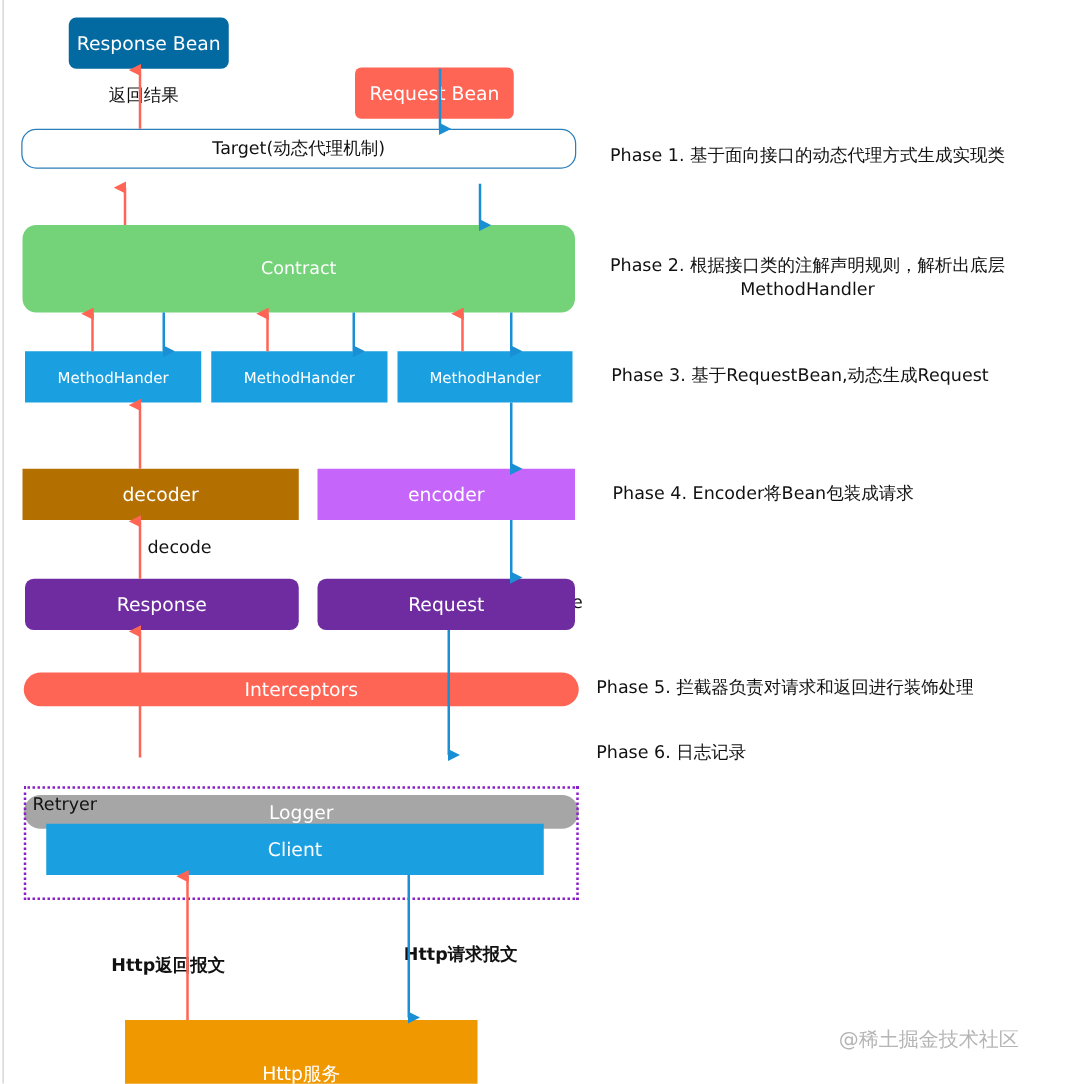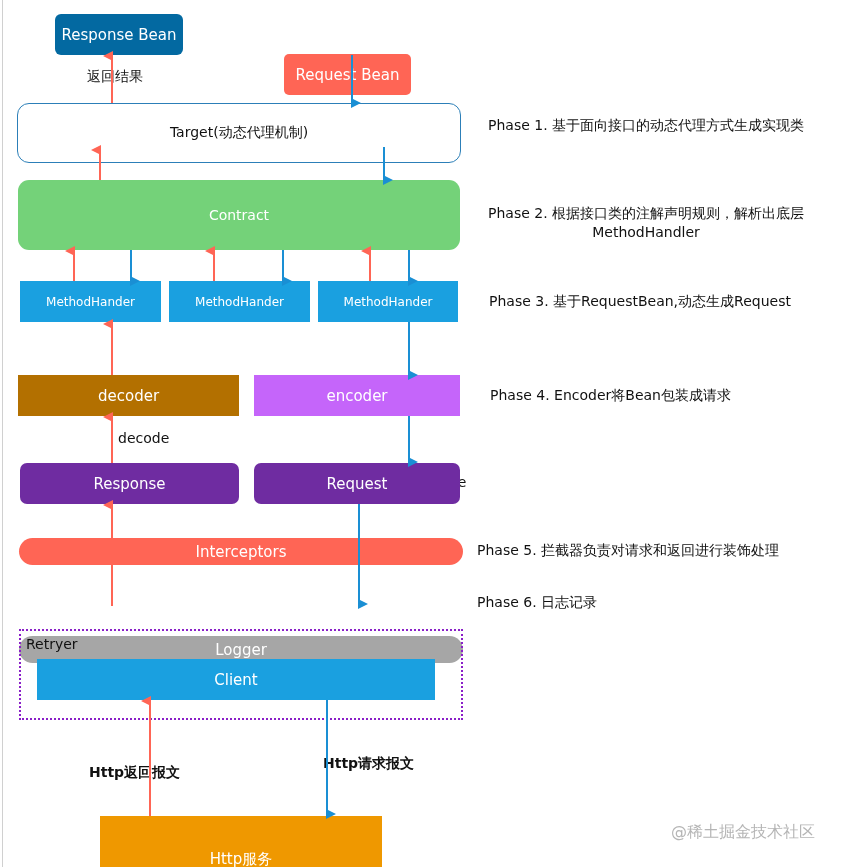--- a/index.html
+++ b/index.html
@@ -25,21 +25,21 @@
 <div class="box t15 z1" style="left:55px;top:14px;width:128px;height:41px;background:#0369a1;border-radius:6px;">
   <span>Response Bean</span>
 </div>
 <div class="box t15 z1" style="left:284px;top:14px;width:127px;height:41px;background:#ff6555;border-radius:5px;margin-top:40px;">
   <span>Request Bean</span>
 </div>
 
 <div class="label" style="left:87px;top:68px;">返回结果</div>
 <div class="label" style="left:341px;top:68px;">日志记录</div>
 
-<div class="box t14 z1" style="left:17px;top:103px;width:444px;height:60px;background:#fff;border:1px solid #2c7fb8;border-radius:12px;color:#111;align-items:center;">
+<div class="box t14 z1" style="left:17px;top:103px;width:444px;height:32px;background:#fff;border:1px solid #2c7fb8;border-radius:12px;color:#111;align-items:center;">
   <span>Target(动态代理机制)</span>
 </div>
 
 <div class="box t14 z1" style="left:18px;top:180px;width:442px;height:70px;background:#74d279;border-radius:11px;">
   <span>Contract</span>
 </div>
 
 <div class="box t13 z1" style="left:20px;top:281px;width:141px;height:41px;background:#1aa0e0;">
   <span>MethodHander</span>
 </div>

